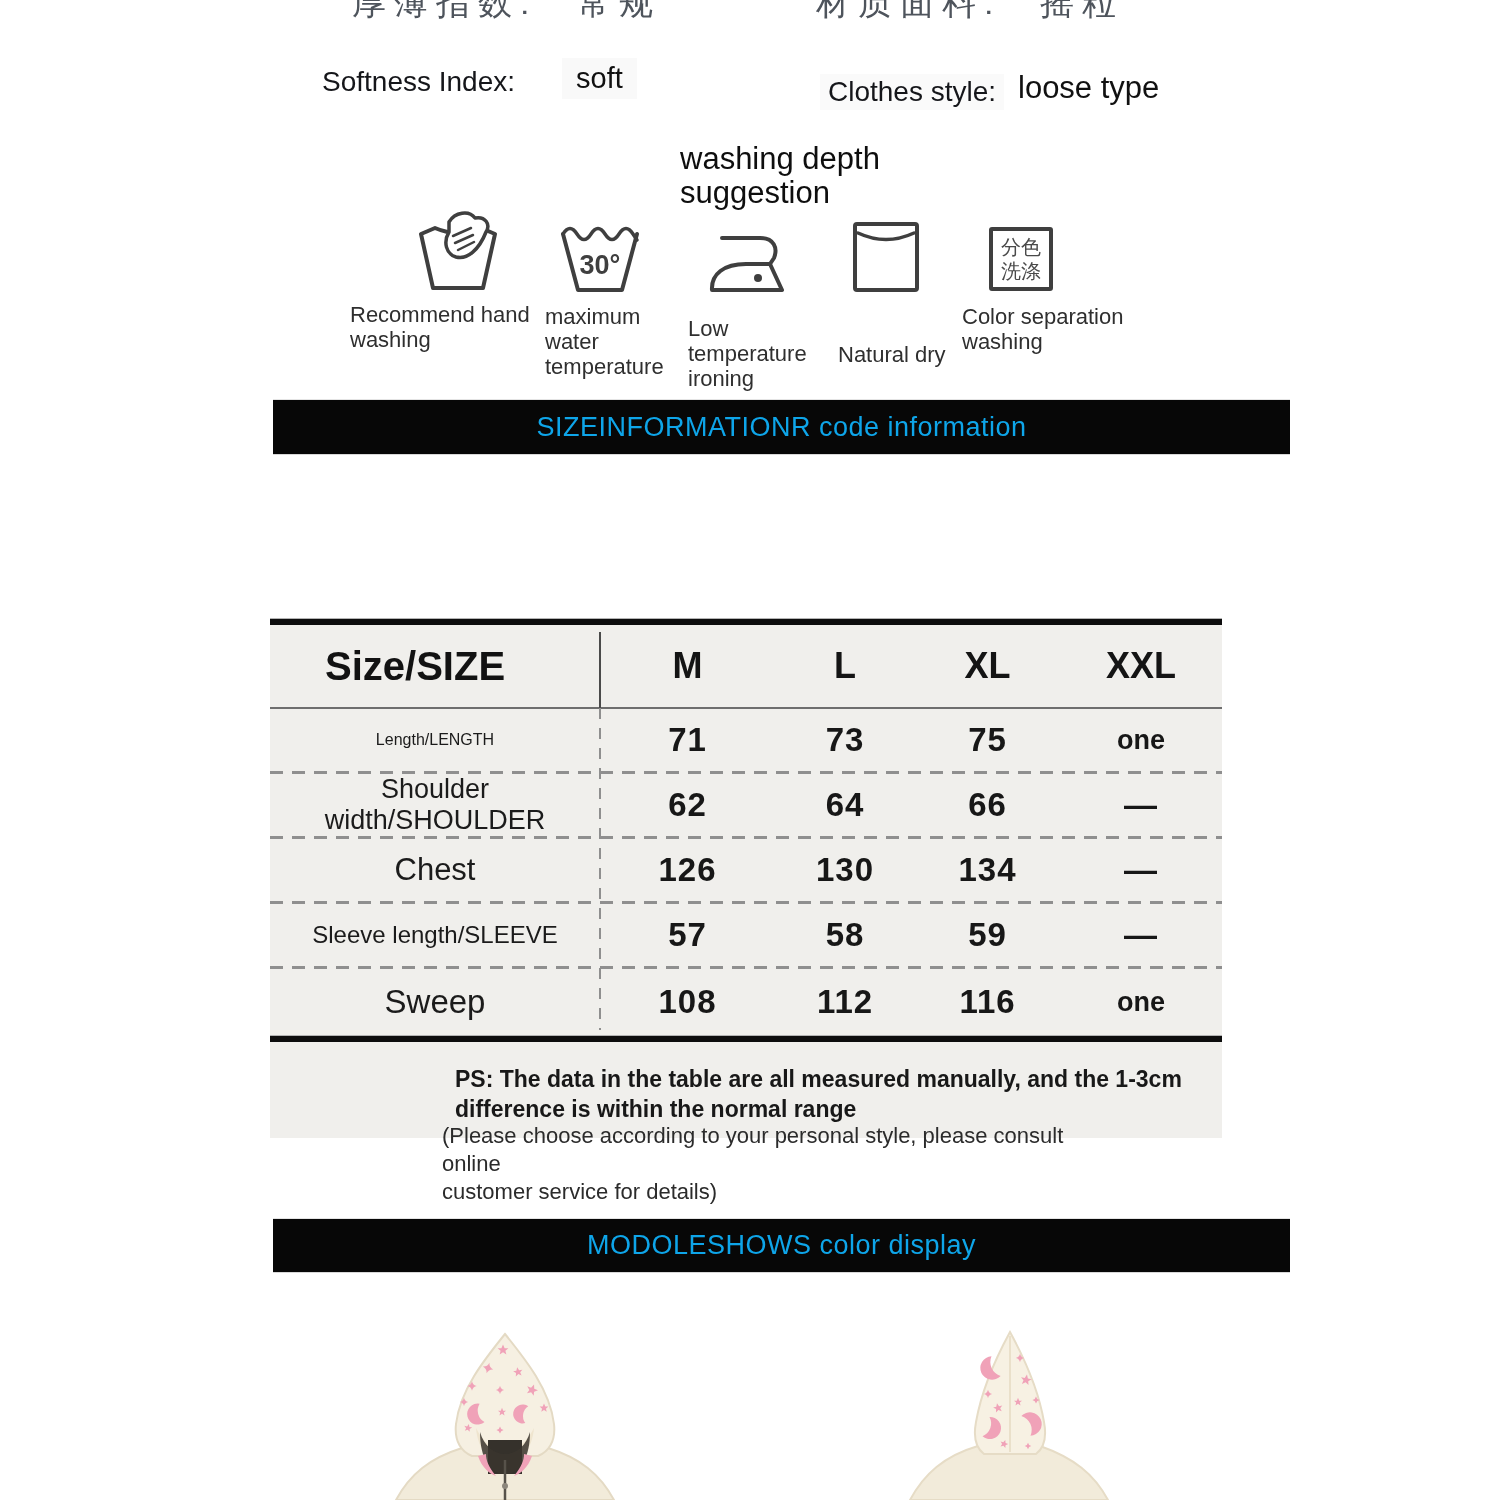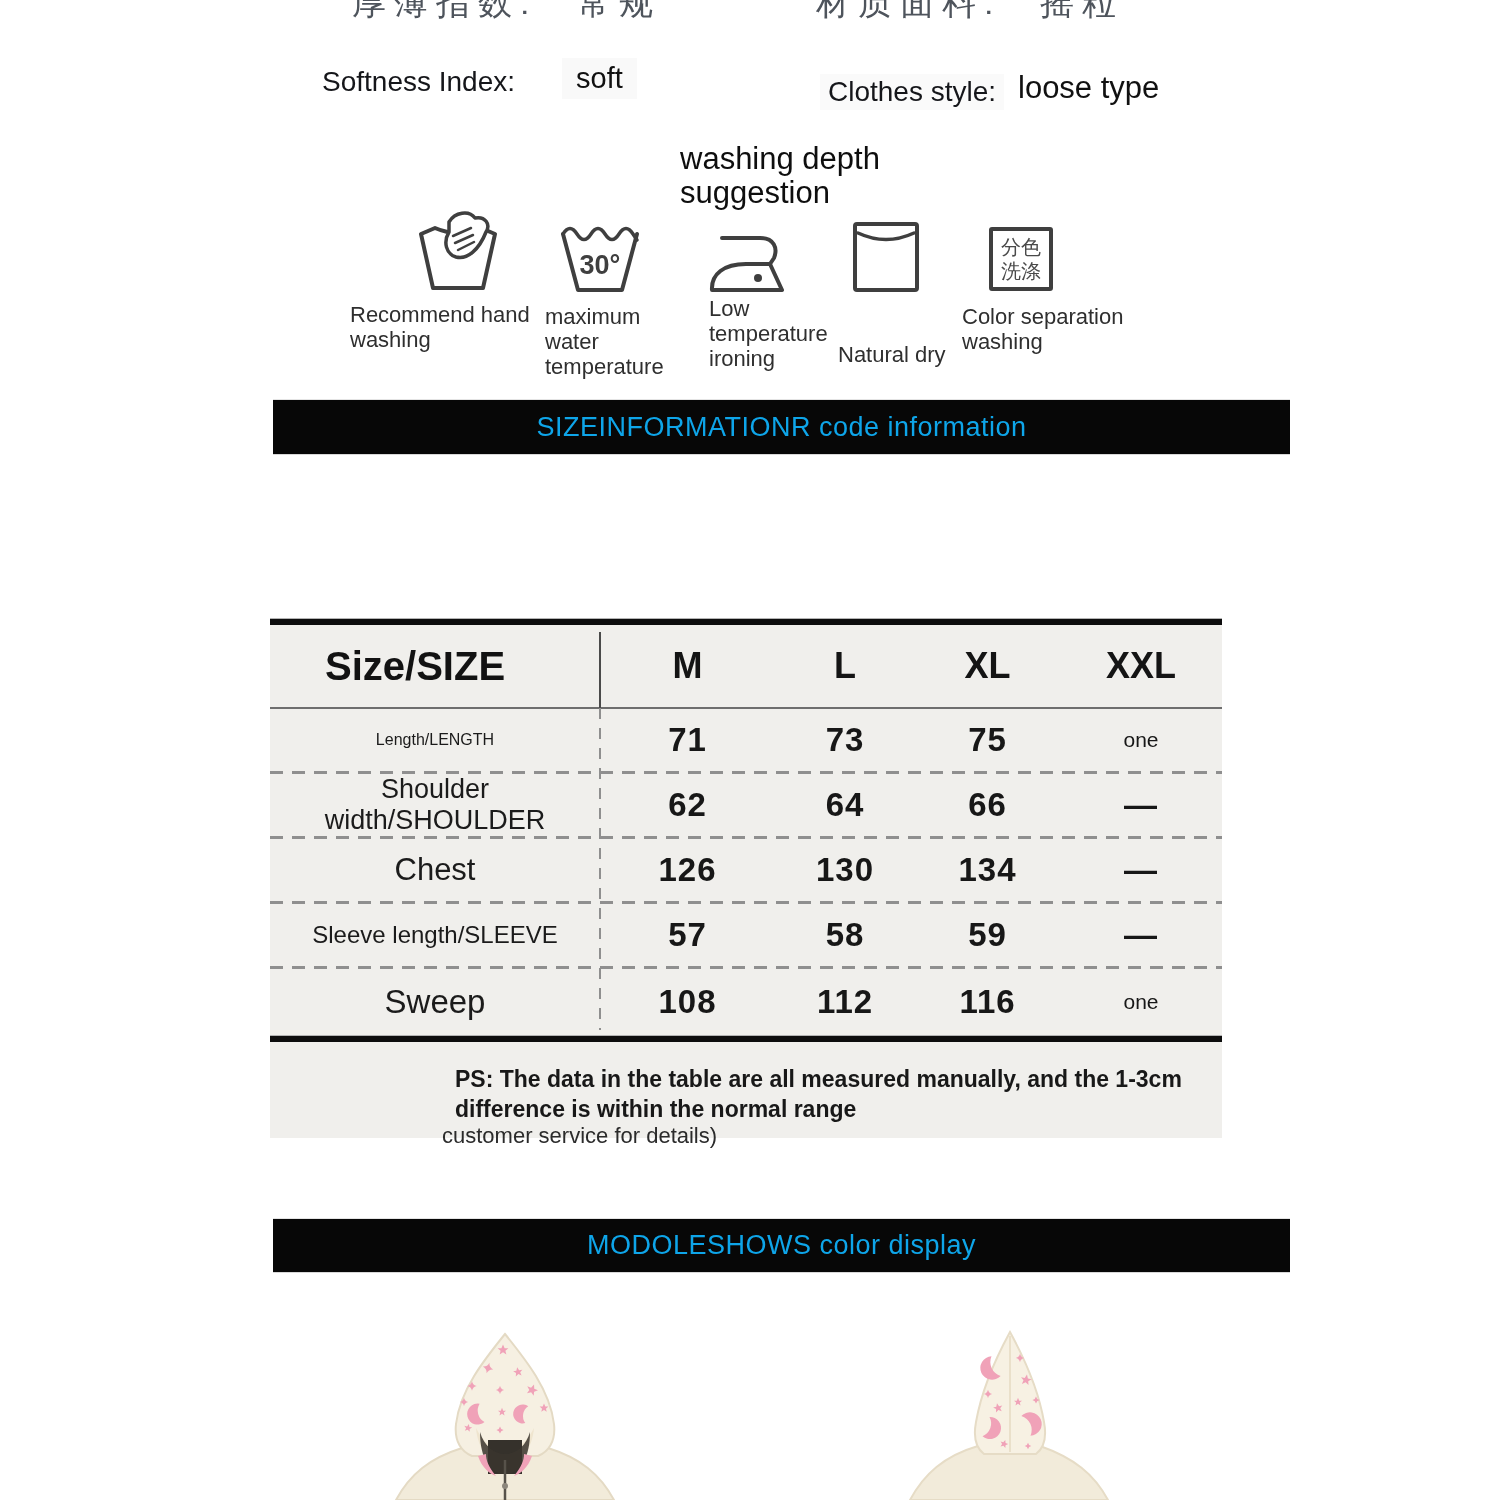--- a/index.html
+++ b/index.html
@@ -37,21 +37,21 @@
   .t-hline{height:2px;background:#6e6e6e;}
   .t-row{height:62px;position:relative;}
   .t-row.sweep{height:66px;}
   .t-row .t-c0{text-align:center;color:#1b1b1b;}
   .t-row:nth-of-type(1) .t-c0{font-size:26px;}
   .row-shoulder .t-c0{font-size:27px;}
   .row-chest .t-c0{font-size:31px;}
   .row-sleeve .t-c0{font-size:24px;}
   .row-sweep .t-c0{font-size:33px;}
   .t-col.val{font-size:33px;font-weight:700;text-align:center;letter-spacing:1px;color:#171717;}
-  .t-col.val.small{font-size:21px;font-weight:400;letter-spacing:0;}
+  .t-col.val.small{font-size:27px;font-weight:700;letter-spacing:0;}
   .t-dash{height:3px;background:repeating-linear-gradient(90deg,#8f8f8f 0 13px,transparent 13px 22px);}
   .t-vsolid{position:absolute;left:329px;top:7px;width:2px;height:81px;background:#4a4a4a;}
   .t-vdash{position:absolute;left:329px;top:90px;width:2px;height:322px;
            background:repeating-linear-gradient(180deg,#8f8f8f 0 11px,transparent 11px 20px);}
   .t-ps{padding:22px 20px 14px 185px;font-size:23px;font-weight:600;line-height:30px;color:#181818;}
 
   .note{font-size:22px;line-height:28px;color:#2b2b2b;}
 
   .pinkfill{fill:#f0a2b8;}
 </style>
@@ -99,21 +99,21 @@
   </svg>
 
   <svg class="abs" style="left:988px;top:226px;" width="66" height="66" viewBox="0 0 66 66">
     <rect class="icon-stroke" x="3" y="3" width="60" height="60" rx="1"></rect>
     <text x="33" y="28" text-anchor="middle" font-size="20" fill="#4a4a4a" font-family="Liberation Sans, DejaVu Sans, sans-serif">分色</text>
     <text x="33" y="52" text-anchor="middle" font-size="20" fill="#4a4a4a" font-family="Liberation Sans, DejaVu Sans, sans-serif">洗涤</text>
   </svg>
 
   <div class="abs wash-label w500" style="left:350px;top:302px;width:185px;">Recommend hand washing</div>
   <div class="abs wash-label" style="left:545px;top:304px;width:134px;">maximum water temperature</div>
-  <div class="abs wash-label" style="left:688px;top:296px;width:140px;margin-left:21px;">Low temperature ironing</div>
+  <div class="abs wash-label" style="left:688px;top:316px;width:140px;">Low temperature ironing</div>
   <div class="abs wash-label w500" style="left:838px;top:306px;width:160px;margin-top:36px;">Natural dry</div>
   <div class="abs wash-label" style="left:962px;top:304px;width:195px;">Color separation washing</div>
 
   <div class="abs banner" style="left:273px;top:400px;">
     <span>SIZEINFORMATIONR code information</span>
   </div>
 
   <div class="abs table" style="left:270px;top:618px;">
     <div class="t-topborder"></div>
 
@@ -174,20 +174,21 @@
 
     <div class="t-ps">
       <div>PS: The data in the table are all measured manually, and the 1-3cm</div>
       <div>difference is within the normal range</div>
     </div>
 
     <div class="t-vdash"></div>
   </div>
 
   <div class="abs note" style="left:442px;top:1122px;width:660px;">
+    <div>(Please choose according to your personal style, please consult online</div>
     <div>customer service for details)</div>
   </div>
 
   <div class="abs banner" style="left:273px;top:1219px;height:53px;">
     <span>MODOLESHOWS color display</span>
   </div>
 
   <svg class="abs" style="left:360px;top:1328px;" width="290" height="172" viewBox="0 0 290 172">
     <defs>
       <path id="starA" d="M0,-7 L2,-2.2 L6.7,-2.2 L3,1 L4.2,5.7 L0,2.9 L-4.2,5.7 L-3,1 L-6.7,-2.2 L-2,-2.2 Z"></path>

